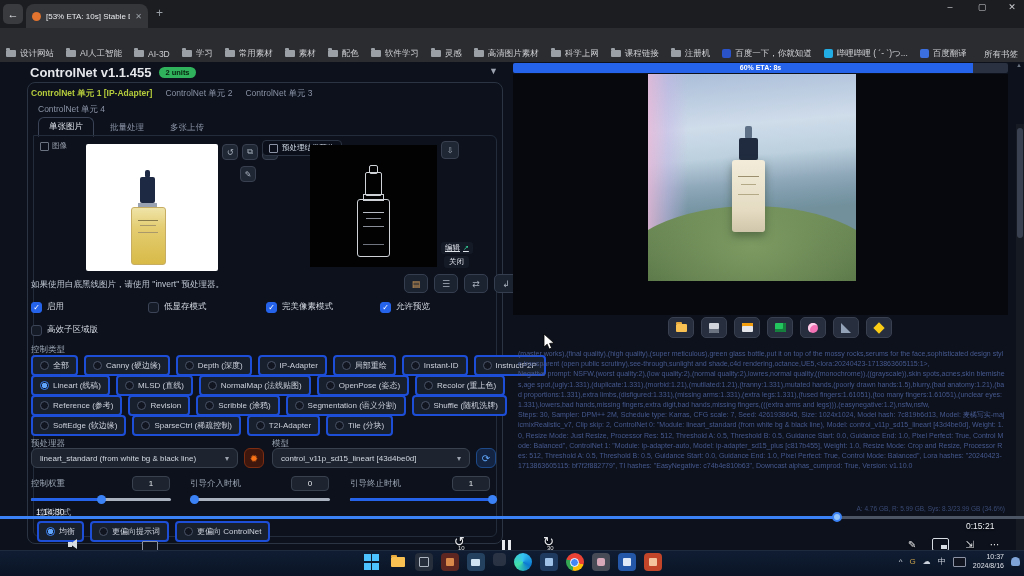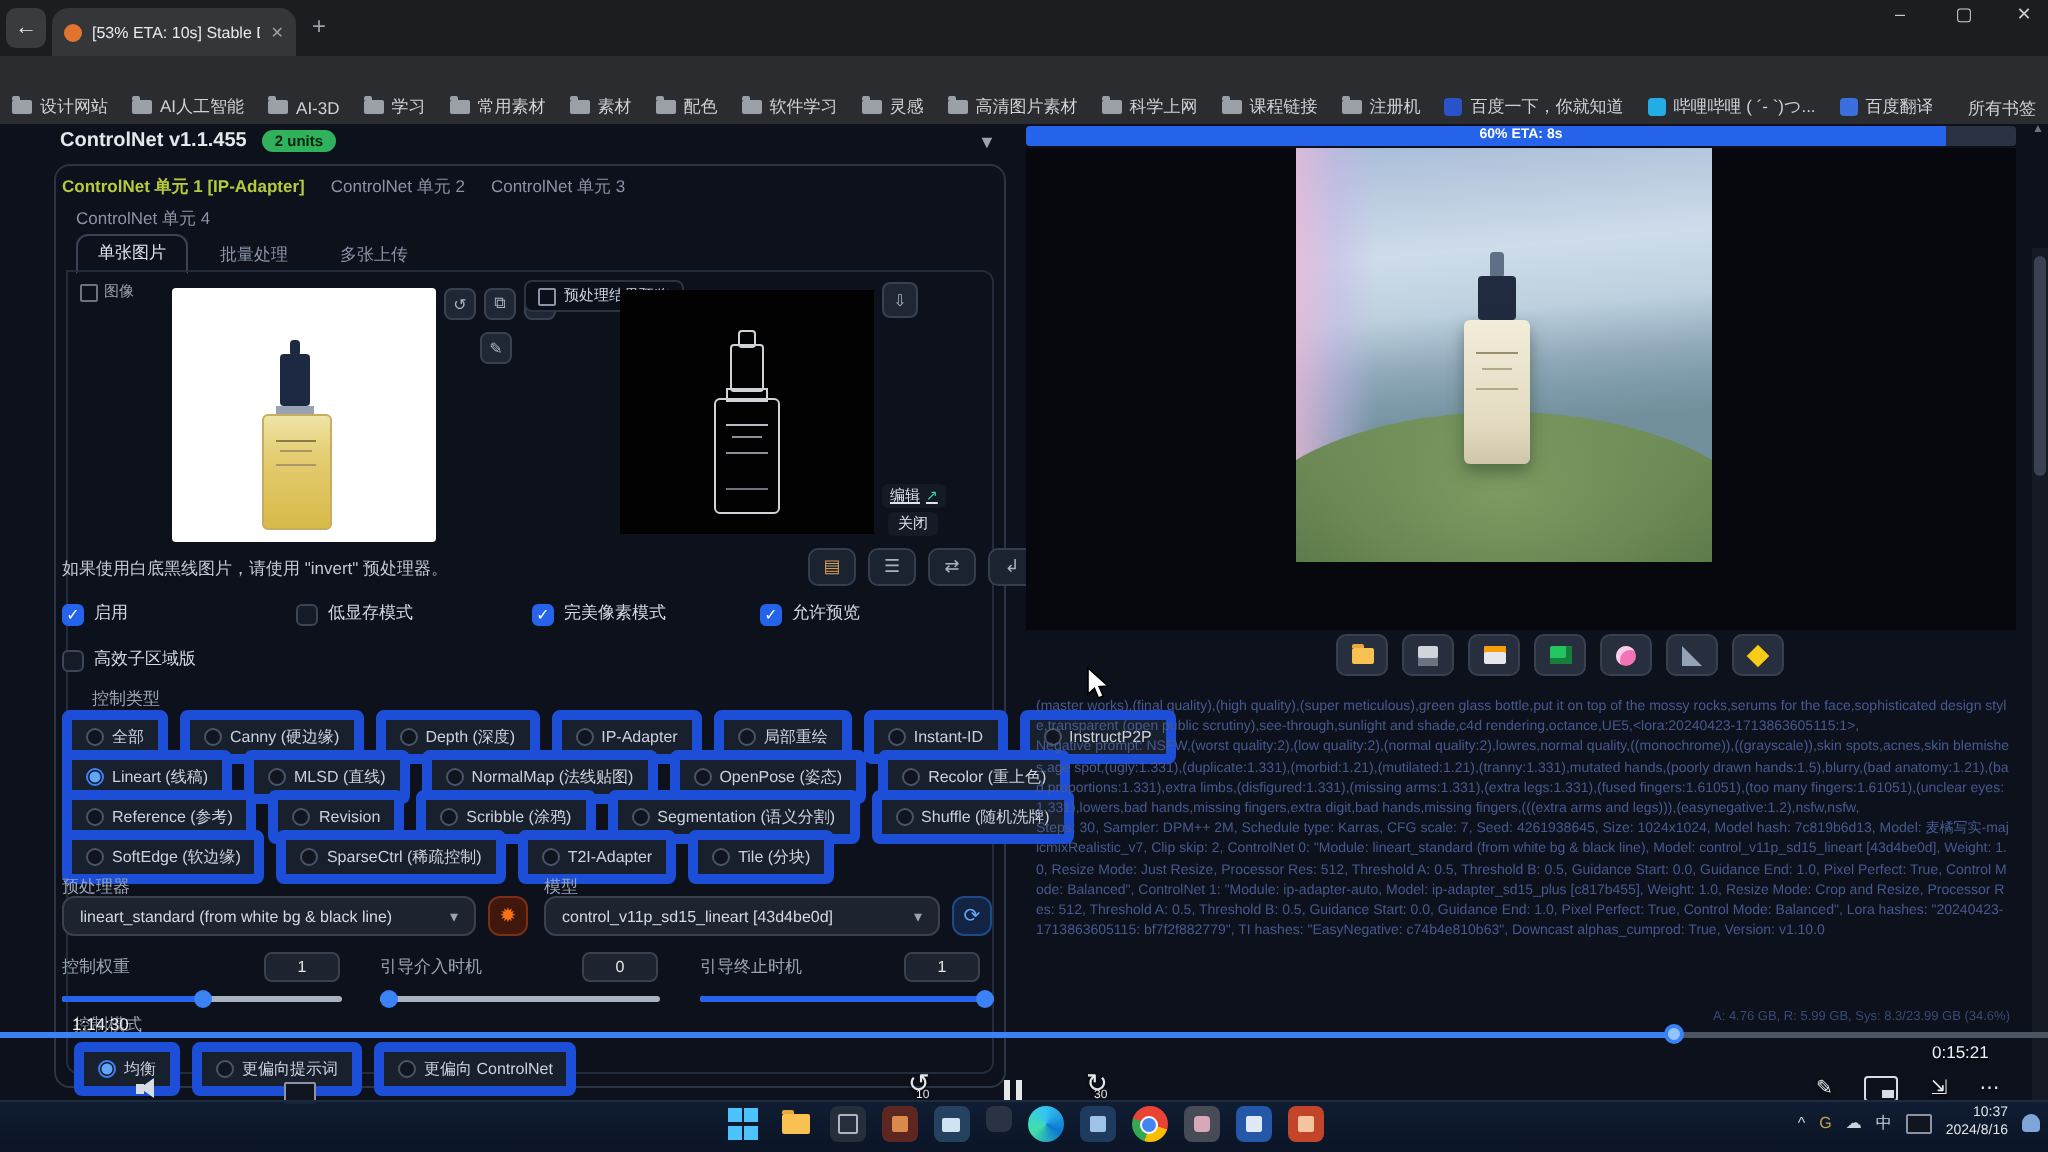--- a/index.html
+++ b/index.html
@@ -27,21 +27,21 @@
   .bmrow{left:6px;top:46px;height:15px;display:flex;align-items:center;gap:12px;width:960px;overflow:hidden;}
   .bm{display:flex;align-items:center;gap:4px;font-size:8.5px;color:#cfd1d4;white-space:nowrap;}
   .bmf{position:relative;width:10px;height:7px;background:#9aa0a6;border-radius:1px;flex:0 0 auto;}
   .bmf::before{content:"";position:absolute;left:0;top:-2px;width:4px;height:2px;background:#9aa0a6;border-radius:1px 1px 0 0;}
   .bmv{width:9px;height:9px;border-radius:2px;flex:0 0 auto;}
   .allbm{right:6px;top:49px;font-size:8.5px;color:#cfd1d4;}
   
   .page{left:0;top:62px;width:1024px;height:488px;background:#0c111c;}
   
   .cnheader{left:30px;top:3px;display:flex;align-items:center;gap:8px;}
-  .cntitle{font-size:10px;font-weight:bold;color:#e5e7eb;}
+  .cntitle{font-size:13px;font-weight:bold;color:#e5e7eb;}
   .badge{font-size:7.5px;font-weight:bold;color:#07230f;background:#2fb25b;border-radius:8px;padding:1px 6px;}
   .collapse{left:489px;top:4px;font-size:9px;color:#9ca3af;}
   .panel{left:27px;top:20px;width:476px;height:462px;border:1px solid #2b3442;border-radius:8px;box-sizing:border-box;}
   .utabs{left:31px;top:23px;display:flex;align-items:flex-end;gap:13px;}
   .utab-a{border:1px solid #3a4456;border-bottom-color:#0c111c;border-radius:6px 6px 0 0;background:#0c111c;padding:3px 9px;font-size:8.5px;font-weight:bold;color:#b5cb3b;}
   .utab-g{padding:3px 0;font-size:8.5px;font-weight:bold;color:#b5cb3b;}
   .utab{padding:3px 0;font-size:8.5px;color:#8b93a5;}
   .utab2{left:38px;top:42px;font-size:8.5px;color:#8b93a5;}
   .itabs{left:38px;top:55px;display:flex;align-items:flex-end;gap:6px;}
   .itab-a{border:1px solid #3a4456;border-bottom-color:#0c111c;border-radius:6px 6px 0 0;background:#0c111c;padding:3px 10px;font-size:8.5px;color:#dfe3ea;}
@@ -58,21 +58,21 @@
   .editchip .gn{color:#34d399;font-size:7px;}
   .closechip{left:444px;top:194px;background:#141a26;border-radius:3px;padding:1px 5px;font-size:7.5px;color:#dfe3ea;}
   .hint{left:31px;top:217px;font-size:8.5px;color:#c2c9d4;}
   .tools{left:404px;top:212px;display:flex;gap:6px;}
   .tools .t{width:22px;height:17px;background:#1b2230;border:1px solid #353e4f;border-radius:5px;color:#aab2c0;font-size:9px;display:flex;align-items:center;justify-content:center;}
   .cbrow .cb{display:flex;align-items:center;gap:5px;font-size:8.5px;color:#d3d8e0;}
   .box{width:11px;height:11px;border-radius:3px;background:#151b27;border:1px solid #3c4557;box-sizing:border-box;}
   .box.on{background:#2563eb;border-color:#2563eb;color:#fff;font-size:8px;display:flex;align-items:center;justify-content:center;}
   .seclabel{font-size:8.5px;color:#9aa4b2;}
   .chips{display:flex;gap:6px;}
-  .chip{display:flex;align-items:center;gap:4px;height:17px;padding:0 7px;background:#19202d;border:5px solid #1d4ed8;border-radius:4px;font-size:8px;color:#ccd2dc;white-space:nowrap;}
+  .chip{display:flex;align-items:center;gap:4px;height:17px;padding:0 7px;background:#19202d;border:2px solid #1d4ed8;border-radius:4px;font-size:8px;color:#ccd2dc;white-space:nowrap;}
   .rad{width:9px;height:9px;border-radius:50%;border:1px solid #4a5468;box-sizing:border-box;background:#10151f;}
   .rad.sel{border:1px solid #3b82f6;background:radial-gradient(circle,#60a5fa 0 2.5px,#10151f 3px);}
   .dd{height:20px;background:#1d2430;border:1px solid #39414f;border-radius:6px;display:flex;align-items:center;box-sizing:border-box;padding:0 8px;justify-content:space-between;}
   .dd .v{font-size:8px;color:#d3d8e0;white-space:nowrap;overflow:hidden;}
   .dd .c{font-size:8px;color:#9ca3af;margin-left:4px;}
   .sqbtn{width:20px;height:20px;border-radius:6px;display:flex;align-items:center;justify-content:center;box-sizing:border-box;font-size:10px;}
   .valbox{width:36px;height:13px;background:#1d2430;border:1px solid #39414f;border-radius:4px;font-size:8px;color:#e5e7eb;display:flex;align-items:center;justify-content:center;}
   .track{position:absolute;height:3px;border-radius:2px;background:#aab2c0;}
   .fillb{position:absolute;height:3px;border-radius:2px;background:#2563eb;}
   .knob{position:absolute;width:9px;height:9px;border-radius:50%;background:#3b82f6;top:-3px;}
@@ -325,21 +325,21 @@
           <span>允许预览</span>
         </span>
     </div>
     <div class="abs cbrow" style="left:31px;top:262px;display:flex;">
       <span class="cb">
           <span class="box"></span>
           <span>高效子区域版</span>
         </span>
     </div>
 
-    <span class="abs seclabel" style="left:31px;top:282px;margin-left:15px;">控制类型</span>
+    <span class="abs seclabel" style="left:31px;top:282px;">控制类型</span>
     <div class="abs chips" style="left:31px;top:293px;">
       <span class="chip">
           <i class="rad"></i>
           <span>全部</span>
         </span>
       <span class="chip">
           <i class="rad"></i>
           <span>Canny (硬边缘)</span>
         </span>
       <span class="chip">

